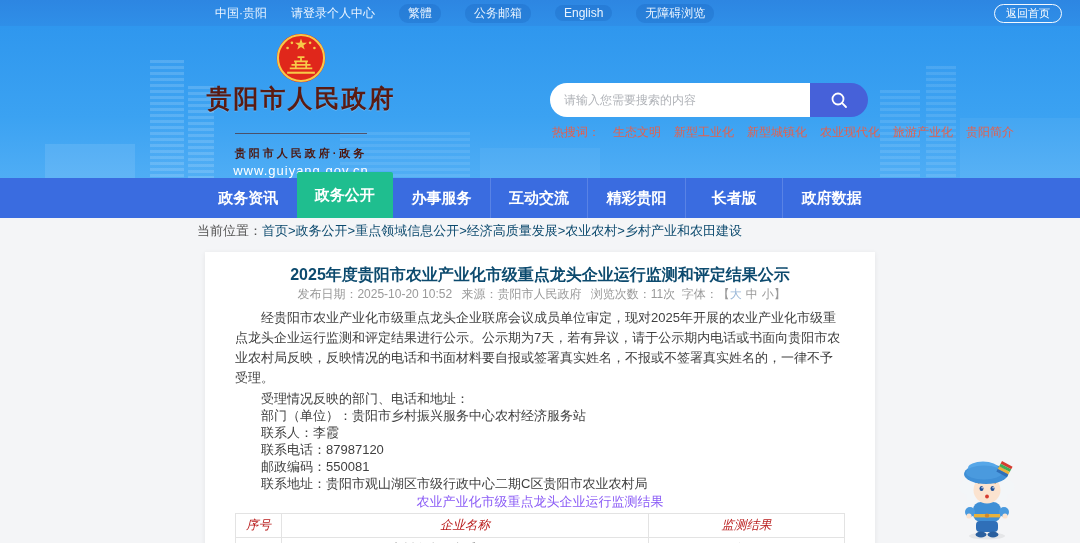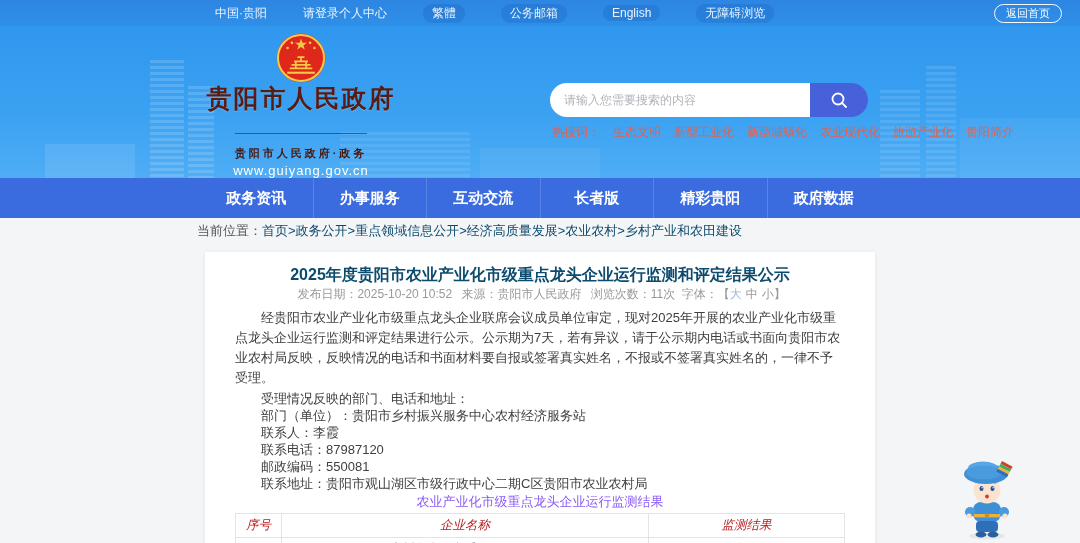--- a/index.html
+++ b/index.html
@@ -1,21 +1,21 @@
 <!DOCTYPE html>
 <html><head>
 <meta charset="utf-8">
 <style>
   html,body { margin:0; padding:0; font-family:"Liberation Sans", sans-serif; }
   .page { position:relative; width:1080px; height:543px; overflow:hidden; background:#f4f5f7; }
 
   
   .topbar { position:absolute; top:0; left:0; right:0; height:26px;
     background:linear-gradient(180deg,#2d86e2,#2f8fe8); display:flex; align-items:center; z-index:5; }
-  .topbar-links { display:flex; align-items:center; gap:36px; margin-left:215px; }
+  .topbar-links { display:flex; align-items:center; gap:24px; margin-left:215px; }
   .tb-link { color:#eaf4ff; font-size:12px; text-decoration:none; white-space:nowrap; cursor:pointer; }
   .tb-link.pill { background:rgba(10,70,160,0.18); border-radius:9px; padding:1px 9px; }
   .home-pill { margin-left:auto; margin-right:18px; color:#fff; font-size:11px;
     border:1px solid rgba(255,255,255,0.95); border-radius:10px; padding:1px 11px;
     text-decoration:none; white-space:nowrap; cursor:pointer; }
 
   
   .banner { position:absolute; top:26px; left:0; right:0; height:152px; overflow:hidden;
     background:linear-gradient(180deg,#2f97ee 0%,#3ba2f2 60%,#4fadf5 100%); }
   .bld { position:absolute; bottom:0; background:rgba(255,255,255,0.10); }
@@ -139,24 +139,25 @@
       <a>新型城镇化</a>
       <a>农业现代化</a>
       <a>旅游产业化</a>
       <a>贵阳简介</a>
     </div>
   </div>
 
   <div class="navbar">
     <div class="nav-inner">
       <a class="nav-tab">政务资讯</a>
+      <a class="nav-tab active">政务公开</a>
       <a class="nav-tab">办事服务</a>
       <a class="nav-tab">互动交流</a>
+      <a class="nav-tab">精彩贵阳</a>
       <a class="nav-tab">长者版</a>
-      <a class="nav-tab">精彩贵阳</a>
       <a class="nav-tab">政府数据</a>
     </div>
   </div>
 
   <div class="breadcrumb">
     <span>当前位置：</span><a class="bc-path">首页&gt;政务公开&gt;重点领域信息公开&gt;经济高质量发展&gt;农业农村&gt;乡村产业和农田建设</a>
   </div>
 
   <div class="card">
     <h1 class="title">2025年度贵阳市农业产业化市级重点龙头企业运行监测和评定结果公示</h1>

